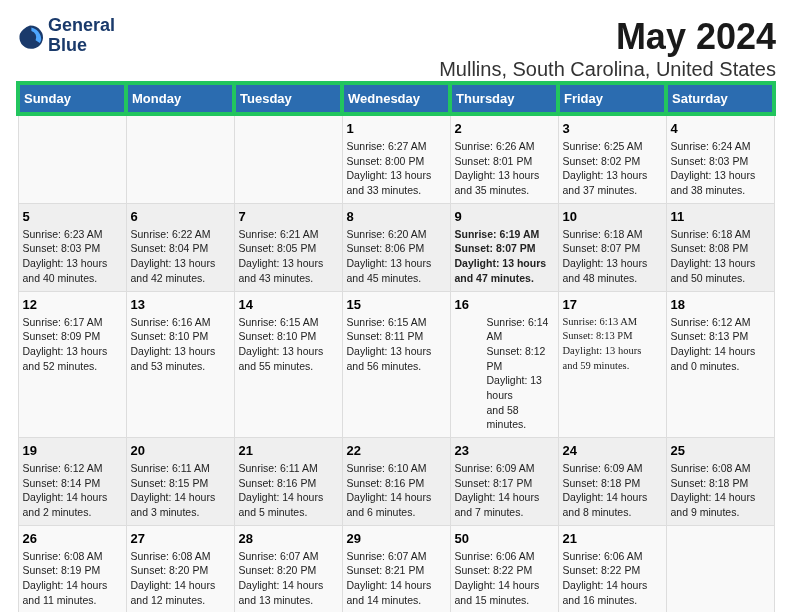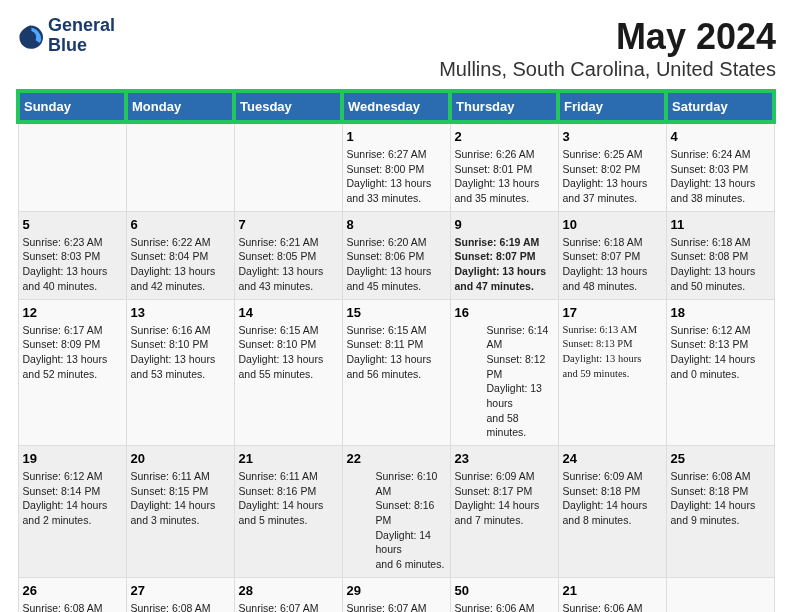--- a/index.html
+++ b/index.html
@@ -7,21 +7,20 @@
       font-family: Arial, sans-serif;
       background: #fff;
       width: 792px;
       min-height: 612px;
       padding: 16px;
     }
     .header {
       display: flex;
       justify-content: space-between;
       align-items: flex-start;
-      margin-bottom: 8px;
     }
     .logo {
       display: flex;
       align-items: center;
     }
     .logo-text {
       font-size: 18px;
       font-weight: bold;
       color: #1a3a6b;
       line-height: 1.1;
@@ -279,21 +278,21 @@
         </td>
         <td>
           <span class="day-number">21</span>
           <div class="day-info" style="white-space: pre-line;">Sunrise: 6:11 AM
 Sunset: 8:16 PM
 Daylight: 14 hours
 and 5 minutes.</div>
         </td>
         <td>
           <span class="day-number">22</span>
-          <div class="day-info" style="white-space: pre-line; margin-left: 29px;">Sunrise: 6:10 AM
+          <div class="day-info" style="white-space: pre-line;">Sunrise: 6:10 AM
 Sunset: 8:16 PM
 Daylight: 14 hours
 and 6 minutes.</div>
         </td>
         <td>
           <span class="day-number">23</span>
           <div class="day-info" style="white-space: pre-line;">Sunrise: 6:09 AM
 Sunset: 8:17 PM
 Daylight: 14 hours
 and 7 minutes.</div>

